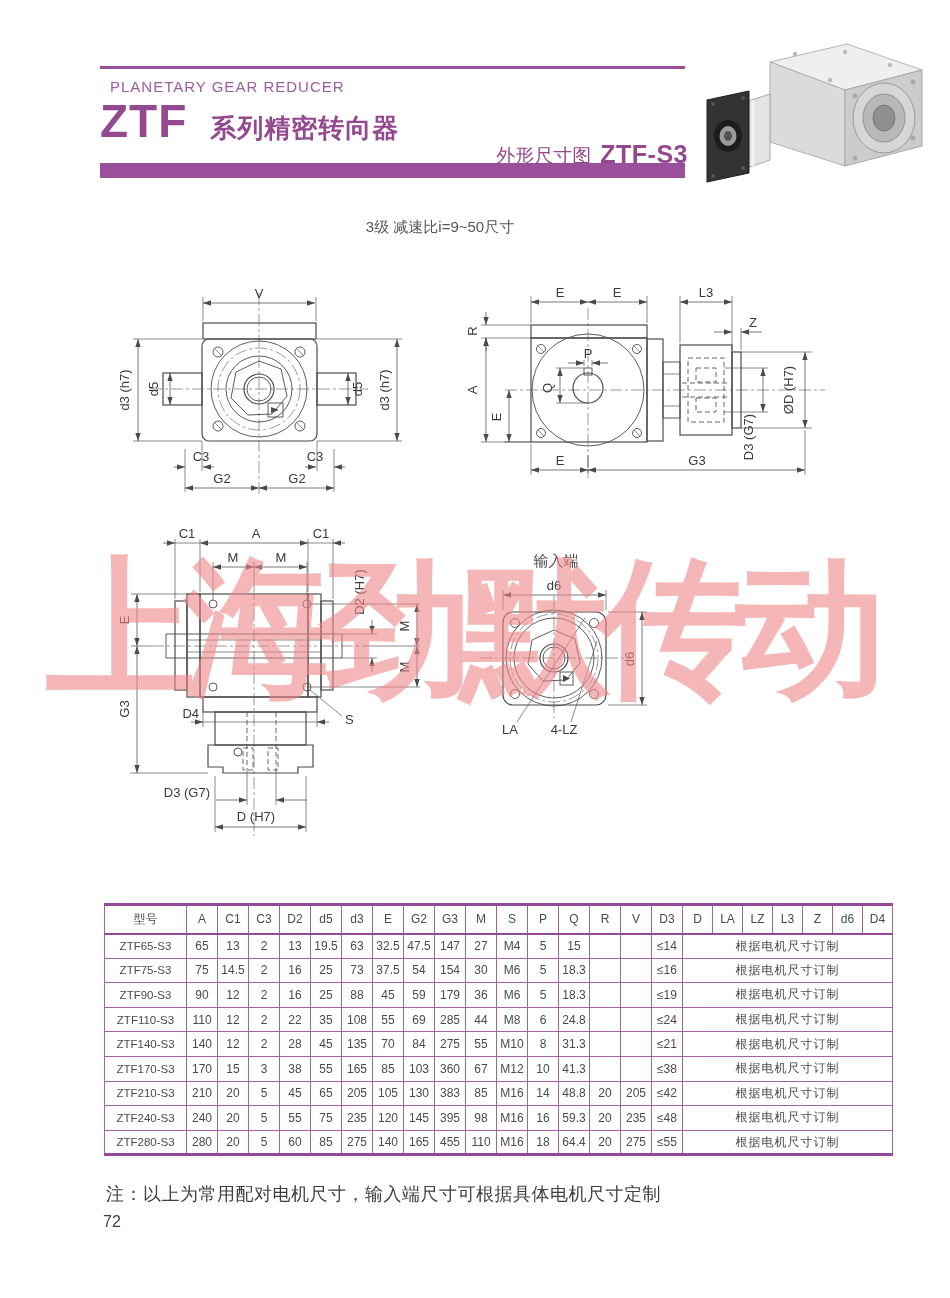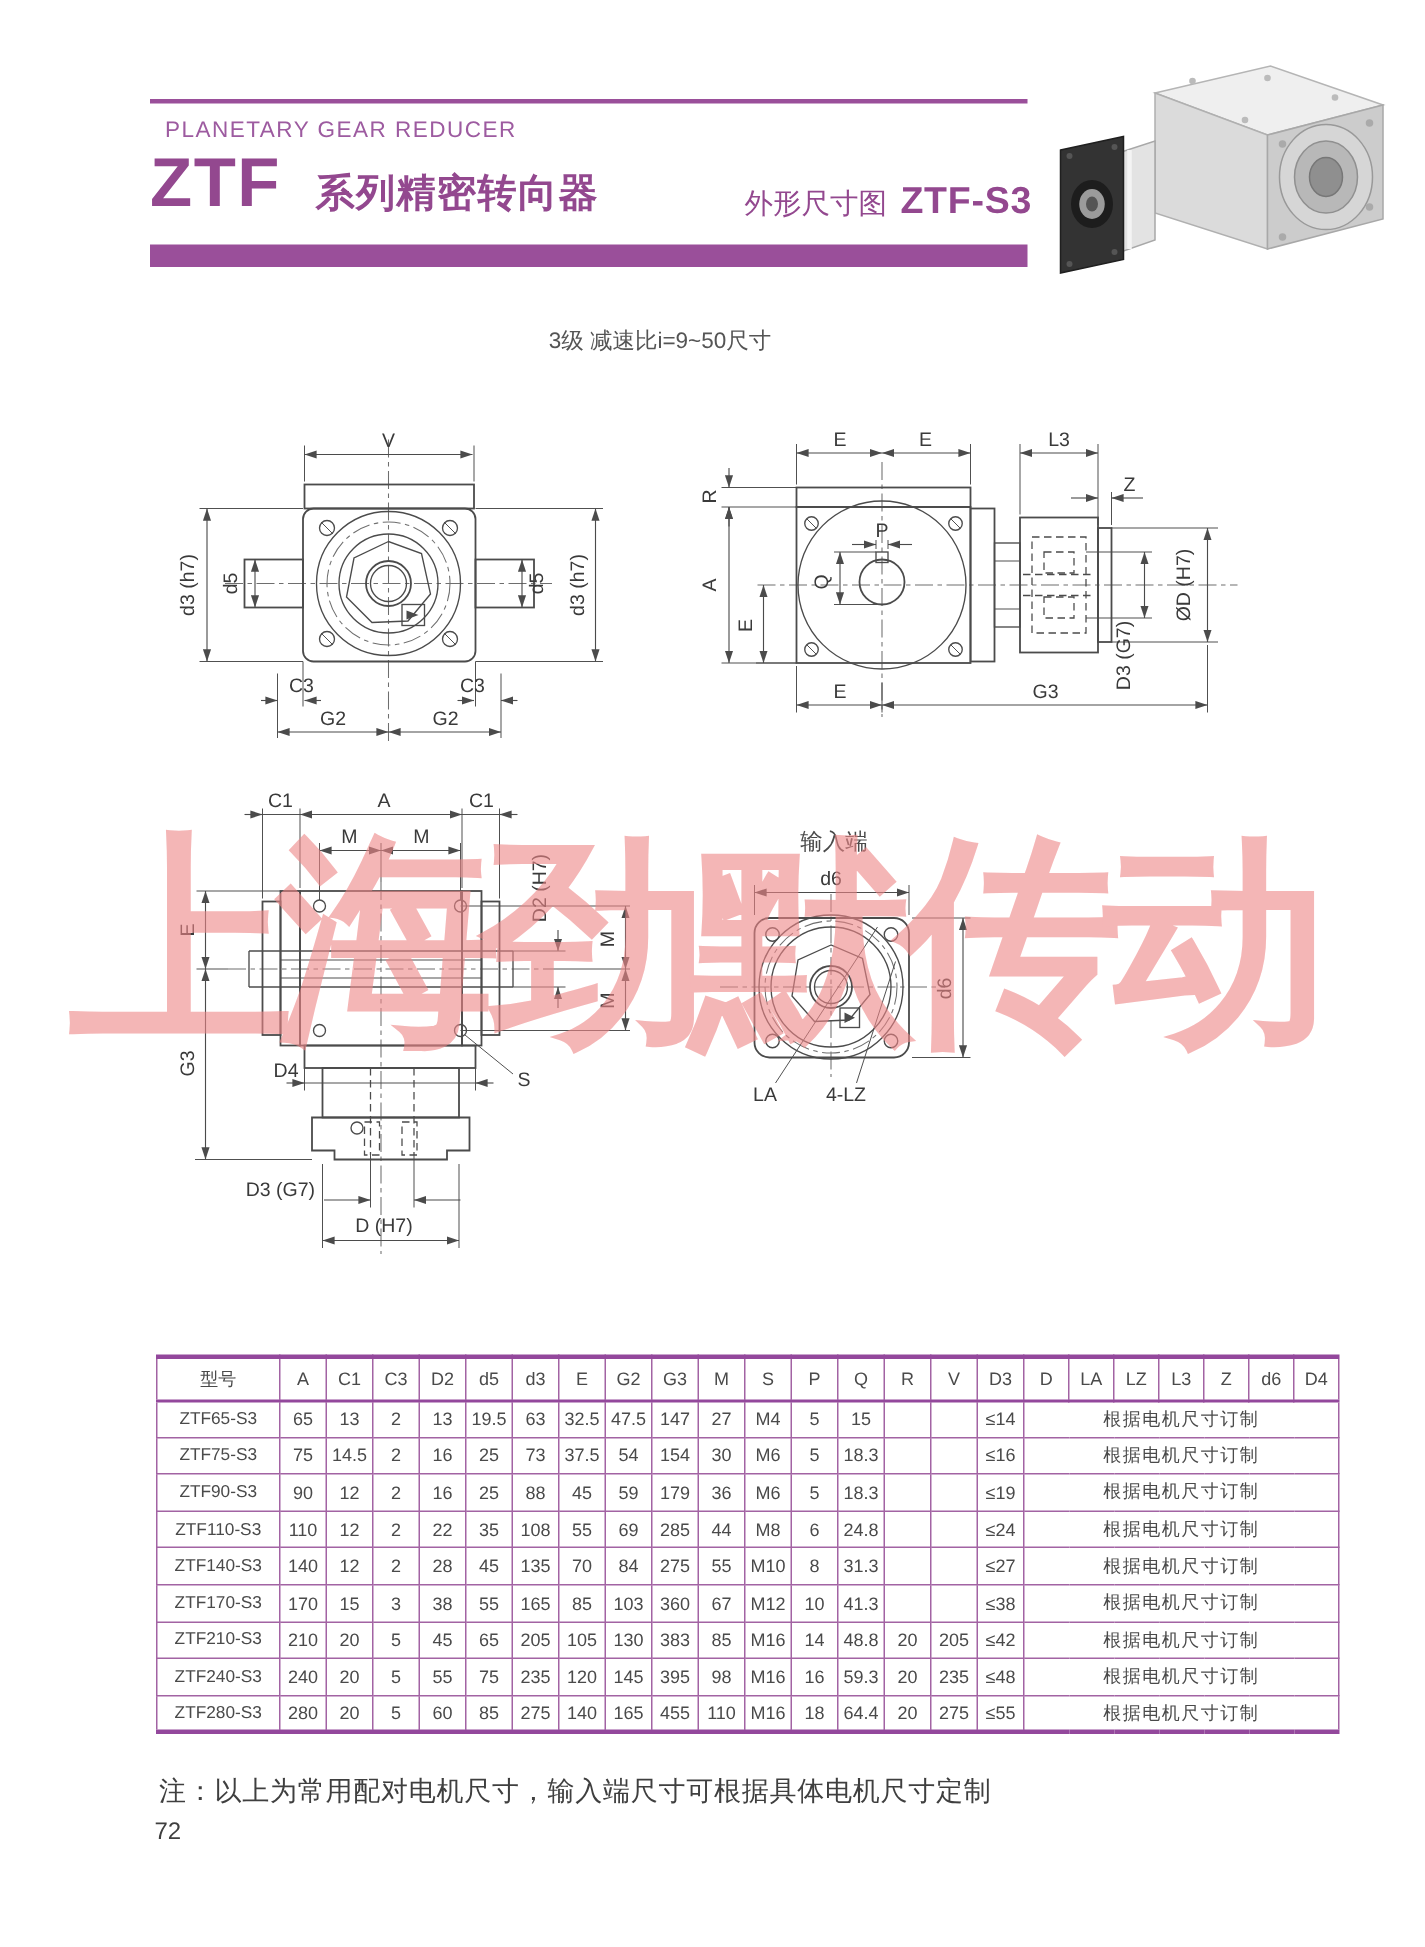--- a/index.html
+++ b/index.html
@@ -9,21 +9,21 @@
   .abs{position:absolute;}
 
   
   #thin-rule{left:100px;top:66px;width:585px;height:3px;background:#9a4f9a;}
   #eyebrow{left:110px;top:78px;font-size:15px;letter-spacing:1px;color:#9d5ba0;font-weight:500;}
   #title-row{left:100px;top:98px;display:flex;align-items:baseline;color:#93488f;}
   #brand{font-size:46px;font-weight:bold;line-height:1;letter-spacing:1px;}
   #series{font-size:26px;font-weight:bold;margin-left:23px;letter-spacing:1px;}
   #dim-title{left:430px;top:120px;width:258px;text-align:right;color:#93488f;display:flex;justify-content:flex-end;align-items:flex-end;gap:9px;}
   #dim-label{font-size:19px;font-weight:500;}
-  #dim-model{font-size:25px;font-weight:bold;letter-spacing:0.5px;}
+  #dim-model{font-size:25px;font-weight:bold;letter-spacing:0.5px;margin-top:20px;}
   #thick-bar{left:100px;top:163px;width:585px;height:15px;background:#9a4f9a;}
 
   #subtitle{left:295px;top:218px;width:290px;text-align:center;font-size:15px;color:#555;}
 
   
   #watermark{left:46px;top:552px;width:880px;font-size:150px;line-height:1;white-space:nowrap;
              font-family:"DejaVu Serif","Liberation Serif",serif;font-weight:bold;
              color:#ee8687;opacity:0.6;letter-spacing:-12px;z-index:6;pointer-events:none;}
 
   
@@ -520,21 +520,21 @@
             <td class="">135</td>
             <td class="">70</td>
             <td class="">84</td>
             <td class="">275</td>
             <td class="">55</td>
             <td class="">M10</td>
             <td class="">8</td>
             <td class="">31.3</td>
             <td class=""></td>
             <td class=""></td>
-            <td class="">≤27</td>
+            <td class="">≤21</td>
             <td colspan="7" class="merged">根据电机尺寸订制</td>
           </tr>
           <tr>
             <td class="model">ZTF170-S3</td>
             <td class="">170</td>
             <td class="">15</td>
             <td class="">3</td>
             <td class="">38</td>
             <td class="">55</td>
             <td class="">165</td>

